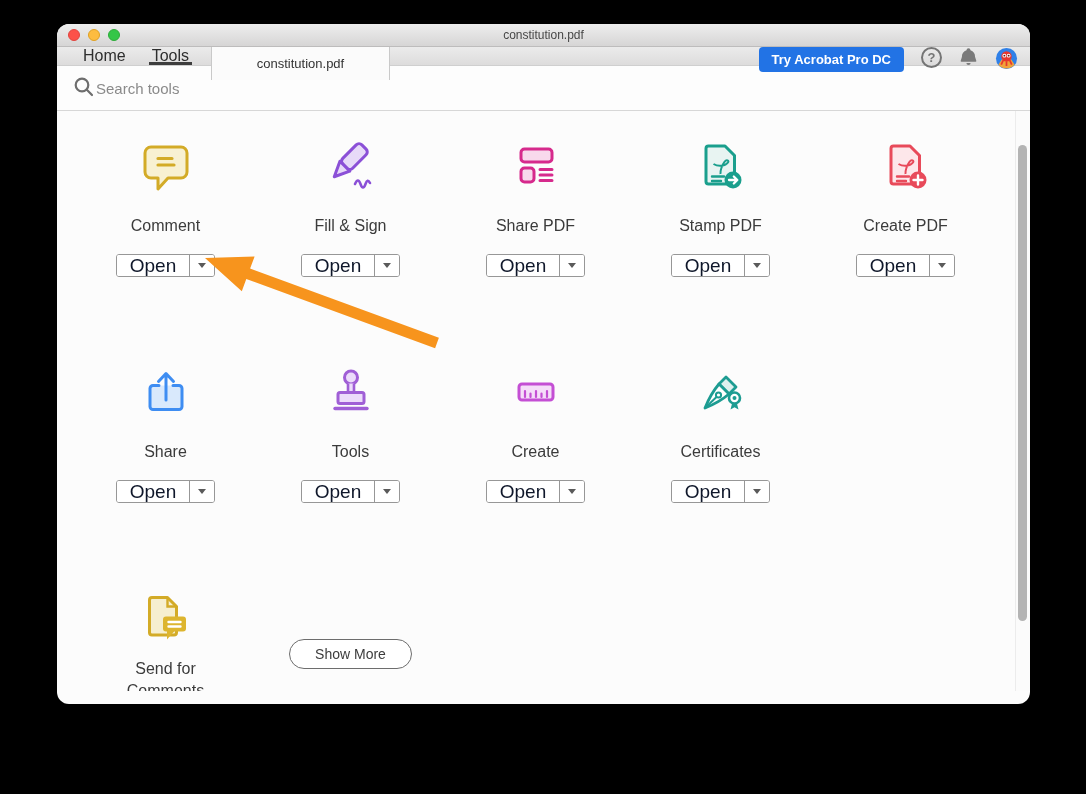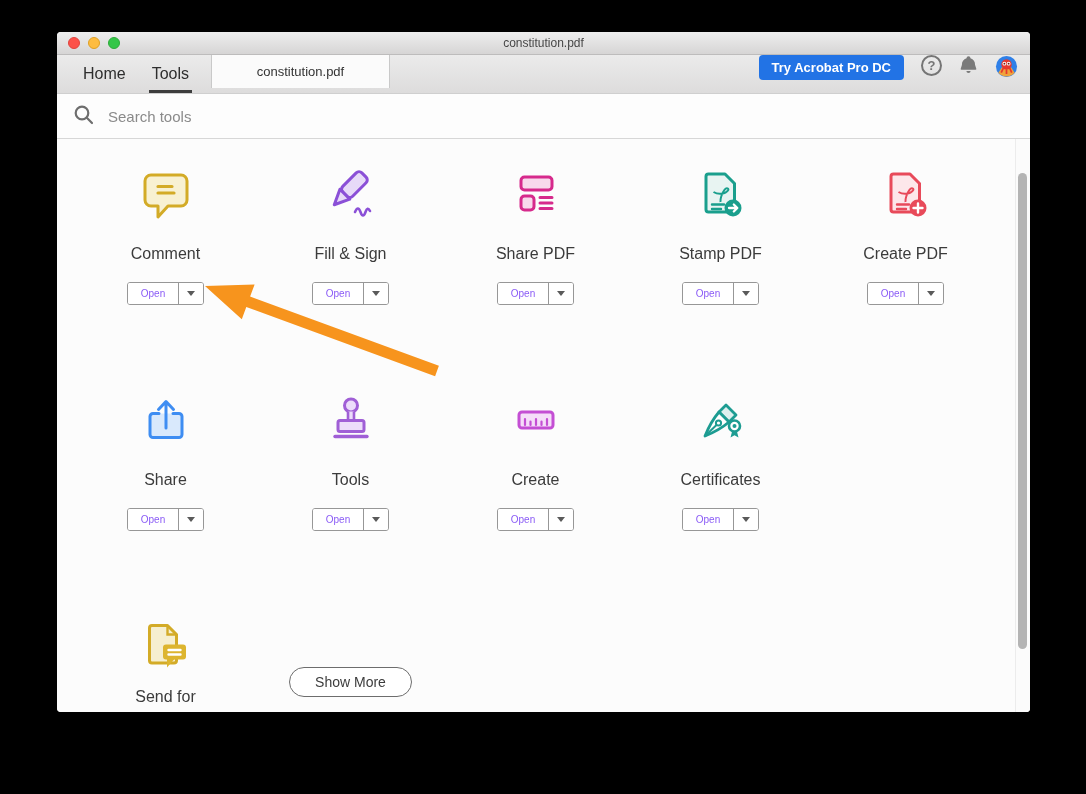--- a/index.html
+++ b/index.html
@@ -1,38 +1,38 @@
 <!DOCTYPE html>
 <html><head>
 <meta charset="utf-8">
 <style>
   html,body{margin:0;padding:0;}
   body{
     width:1086px;height:794px;background:#000;position:relative;overflow:hidden;
     font-family:"Liberation Sans", sans-serif;
   }
   .window{
-    position:absolute;left:57px;top:32px;width:973px;height:680px;
-    border-radius:4px;overflow:hidden;background:#fcfcfc;
+    position:absolute;left:57px;top:24px;width:973px;height:680px;
+    border-radius:12px;overflow:hidden;background:#fcfcfc;
   }
   
   .titlebar{
     height:22px;background:linear-gradient(#eeeeee,#d6d5d5);
     border-bottom:1px solid #bdbcbc;position:relative;
     display:flex;align-items:center;justify-content:center;
   }
   .traffic{position:absolute;left:11px;top:5px;display:flex;gap:8px;}
   .light{width:12px;height:12px;border-radius:50%;box-sizing:border-box;}
   .light.close{background:#fc5149;border:1px solid #e0443e;}
   .light.min{background:#fdbc40;border:1px solid #dfa023;}
   .light.zoom{background:#34c648;border:1px solid #2dab39;}
   .title-text{font-size:12px;color:#474747;}
   
   .tabbar{
-    height:39px;background:linear-gradient(#ebebeb,#dddcdc);
+    height:19px;background:linear-gradient(#ebebeb,#dddcdc);
     border-bottom:1px solid #cfcfcf;position:relative;
     display:flex;align-items:stretch;padding-left:13px;box-sizing:border-box;
   }
   .nav-tab{
     display:flex;align-items:center;padding:0 13px;font-size:16px;color:#2e2e2e;
     position:relative;cursor:default;
   }
   .nav-tab.active::after{
     content:"";position:absolute;left:10px;right:10px;bottom:0;height:3px;background:#3d3d3d;
   }
@@ -52,21 +52,21 @@
   }
   .help-icon{
     width:21px;height:21px;border-radius:50%;border:2px solid #757575;box-sizing:border-box;
     display:flex;align-items:center;justify-content:center;
     font-size:13px;font-weight:bold;color:#757575;cursor:pointer;background:transparent;
   }
   .icon-btn{background:none;border:none;padding:0;cursor:pointer;display:flex;align-items:center;}
   
   .searchbar{
     height:45px;background:#fdfdfd;border-bottom:1px solid #d7d7d7;
-    display:flex;align-items:center;padding-left:16px;gap:12px;box-sizing:border-box;
+    display:flex;align-items:center;padding-left:16px;box-sizing:border-box;
   }
   .search-input{
     border:none;outline:none;background:transparent;font-size:15px;color:#333;width:400px;
     font-family:"Liberation Sans",sans-serif;
   }
   .search-input::placeholder{color:#8a8a8a;}
   
   .content{position:relative;height:580px;background:#fcfcfc;overflow:hidden;padding-left:44px;}
   .row{position:absolute;left:16px;display:flex;}
   .row1{top:27px;}  .row2{top:253px;}  .row3{top:479px;}
@@ -76,21 +76,21 @@
   .tile-label{
     margin-top:21px;font-size:16px;color:#3b3b3b;text-align:center;line-height:22px;max-width:140px;
   }
   .row3 .tile-label{margin-top:12px;}
   .wrap2{max-width:100px;}
   .split-btn{
     margin-top:17px;display:flex;align-items:stretch;height:23px;
     border:1px solid #979797;border-radius:3px;background:#fff;overflow:hidden;box-sizing:border-box;
   }
   .sb-main{
-    border:none;background:#fff;font-size:10px;color:#8b5cf6;padding:0 13px;cursor:pointer;
+    border:none;background:#fff;font-size:19px;color:#0f172a;padding:0 13px;cursor:pointer;
     font-family:"Liberation Sans",sans-serif;
   }
   .sb-caret{
     border:none;border-left:1px solid #979797;background:#fff;width:25px;cursor:pointer;
     display:flex;align-items:center;justify-content:center;padding:0;
   }
   .caret{
     width:0;height:0;display:inline-block;
     border-left:4px solid transparent;border-right:4px solid transparent;border-top:5px solid #5a5a5a;
   }

